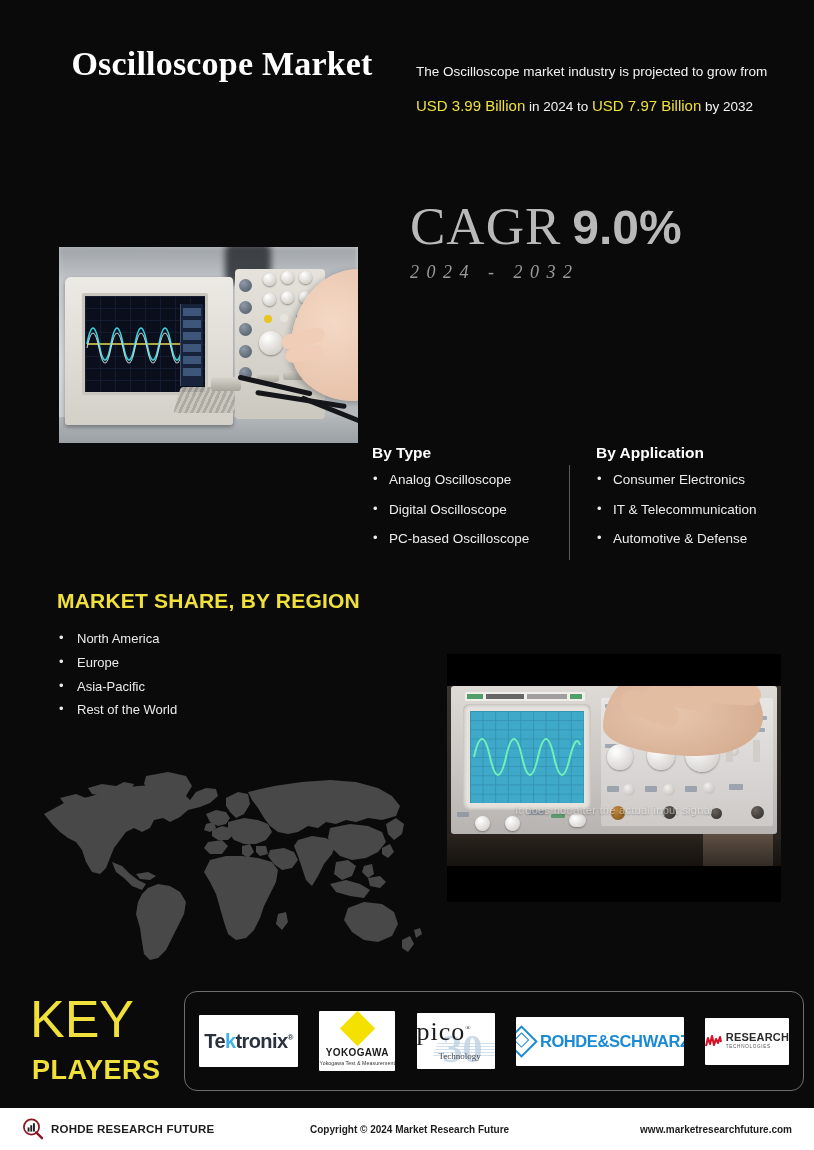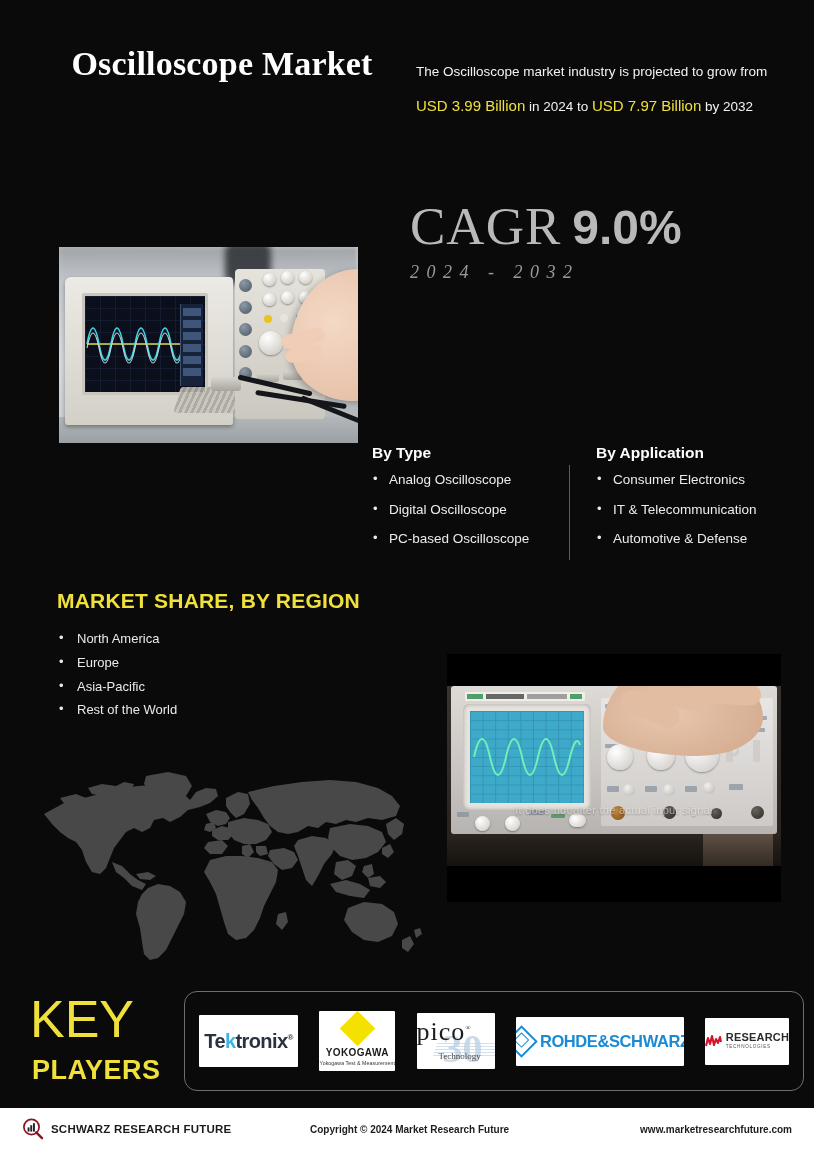--- a/index.html
+++ b/index.html
@@ -534,19 +534,19 @@
     <div class="f-logo">
       <span class="f-logo-mark">
         <svg width="22" height="22" viewBox="0 0 22 22">
           <circle cx="9.5" cy="9" r="7.6" fill="#ffffff" stroke="#8c1420" stroke-width="1.7"></circle>
           <rect x="5.6" y="9.4" width="1.9" height="4.2" fill="#222"></rect>
           <rect x="8.3" y="7.2" width="1.9" height="6.4" fill="#222"></rect>
           <rect x="11" y="5.2" width="1.9" height="8.4" fill="#222"></rect>
           <path d="M14.2,14.4 L20,20.2" stroke="#8c1420" stroke-width="2.4" stroke-linecap="round"></path>
         </svg>
       </span>
-      <span class="f-logo-txt">SCHWARZ RESEARCH FUTURE</span>
+      <span class="f-logo-txt">ROHDE RESEARCH FUTURE</span>
     </div>
     <div class="f-copy">Copyright © 2024 Market Research Future</div>
     <div class="f-url">www.marketresearchfuture.com</div>
   </div>
 
 </div>
 
 </body></html>

